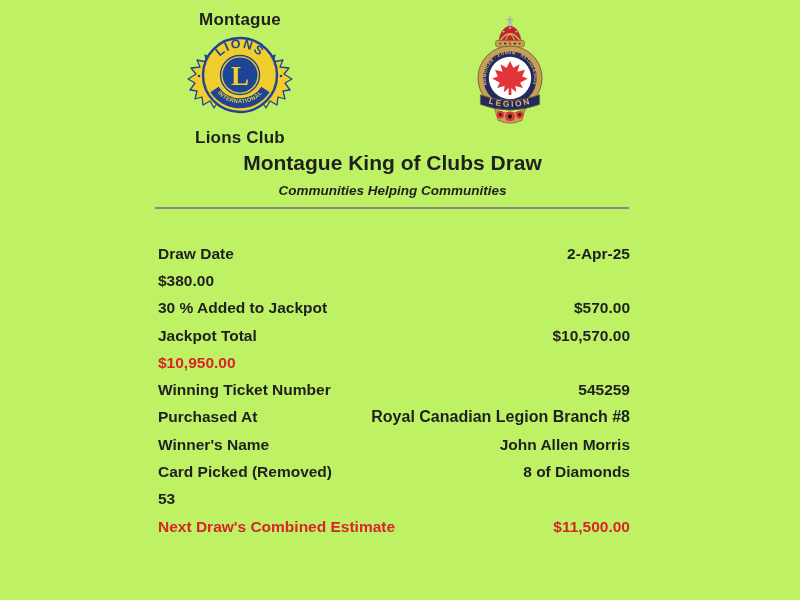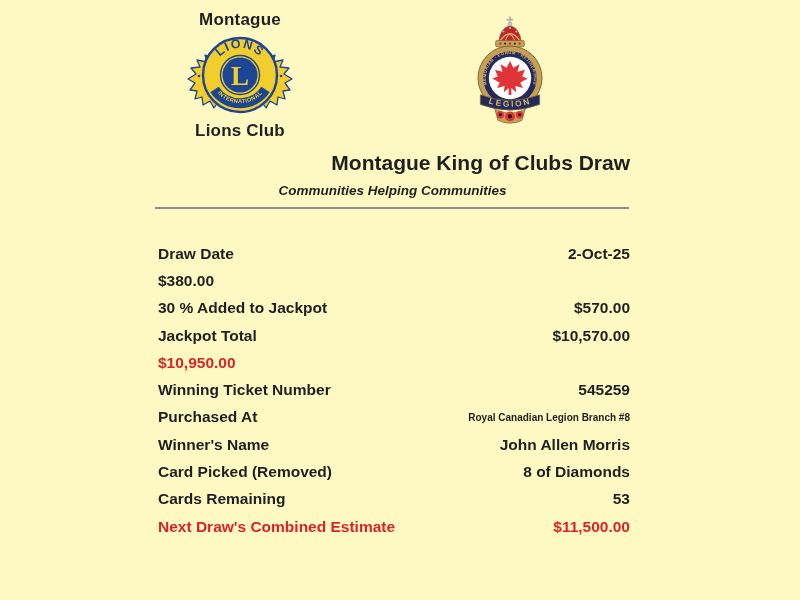--- a/index.html
+++ b/index.html
@@ -15,43 +15,43 @@
     --legion-red:#e03438;
     --crown-red:#c2242b;
     --poppy-center:#1c1c1c;
   }
   *{box-sizing:border-box;}
   html,body{margin:0;padding:0;}
   body{
     width:800px;height:600px;background:#ffffff;
     font-family:"Liberation Sans",sans-serif;color:var(--text);
   }
-  .page{position:relative;width:800px;height:600px;overflow:hidden;background:#fef9c3;}
+  .page{position:relative;width:800px;height:600px;overflow:hidden;background:#bef264;}
 
   
   .lions-block{position:absolute;left:181px;top:10px;width:118px;text-align:center;}
   .lions-caption{font-size:17px;font-weight:600;line-height:20px;color:var(--text);letter-spacing:.2px;}
   .lions-svg{display:block;margin:6px auto 0 auto;width:106px;height:78px;}
-  .lions-caption.bottom{margin-top:7px;}
+  .lions-caption.bottom{margin-top:14px;}
 
   .legion-block{position:absolute;left:466px;top:10px;width:88px;}
   .legion-svg{display:block;width:88px;height:116px;}
 
   
   .headline{position:absolute;left:155px;top:150px;width:475px;text-align:center;}
-  .title{font-size:21px;line-height:25px;font-weight:bold;color:var(--text);text-align:right;}
+  .title{font-size:21px;line-height:25px;font-weight:bold;color:var(--text);}
   .subtitle{margin-top:8px;font-size:13.5px;line-height:16px;font-weight:bold;font-style:italic;color:var(--text);}
   .rule{position:absolute;left:155px;top:207px;width:474px;height:0;border-top:2px solid var(--rule);}
 
   
   .table{position:absolute;left:158px;top:240px;width:472px;}
   .row{height:27.3px;display:flex;align-items:center;justify-content:space-between;}
   .lbl,.val{font-size:15.5px;font-weight:bold;color:var(--text);white-space:nowrap;}
   .row.red .lbl,.row.red .val{color:var(--red);}
-  .row.small-val .val{font-size:10px;}
+  .row.small-val .val{font-size:16px;}
 
   
   .f-lgold{fill:var(--lions-gold);}
   .f-lblue{fill:var(--lions-blue);}
   .s-lblue{stroke:var(--lions-blue);}
   .f-ggold{fill:var(--legion-gold);}
   .s-gdark{stroke:var(--legion-gold-dark);}
   .f-gtext{fill:var(--legion-gold-text);}
   .f-navy{fill:var(--legion-navy);}
   .f-lred{fill:var(--legion-red);}
@@ -157,21 +157,21 @@
 
   <div class="headline">
     <div class="title">Montague King of Clubs Draw</div>
     <div class="subtitle">Communities Helping Communities</div>
   </div>
   <div class="rule"></div>
 
   <div class="table">
     <div class="row">
       <span class="lbl">Draw Date</span>
-      <span class="val">2-Oct-25</span>
+      <span class="val">2-Apr-25</span>
     </div>
 
 
     <div class="row">
       <span class="val">$380.00</span>
     </div>
 
     <div class="row">
       <span class="lbl">30 % Added to Jackpot</span>
       <span class="val">$570.00</span>
@@ -200,21 +200,20 @@
       <span class="lbl">Winner's Name</span>
       <span class="val">John Allen Morris</span>
     </div>
 
     <div class="row">
       <span class="lbl">Card Picked (Removed)</span>
       <span class="val">8 of Diamonds</span>
     </div>
 
     <div class="row">
-      <span class="lbl">Cards Remaining</span>
       <span class="val">53</span>
     </div>
 
     <div class="row red">
       <span class="lbl">Next Draw's Combined Estimate</span>
       <span class="val">$11,500.00</span>
     </div>
   </div>
 
 </div>

